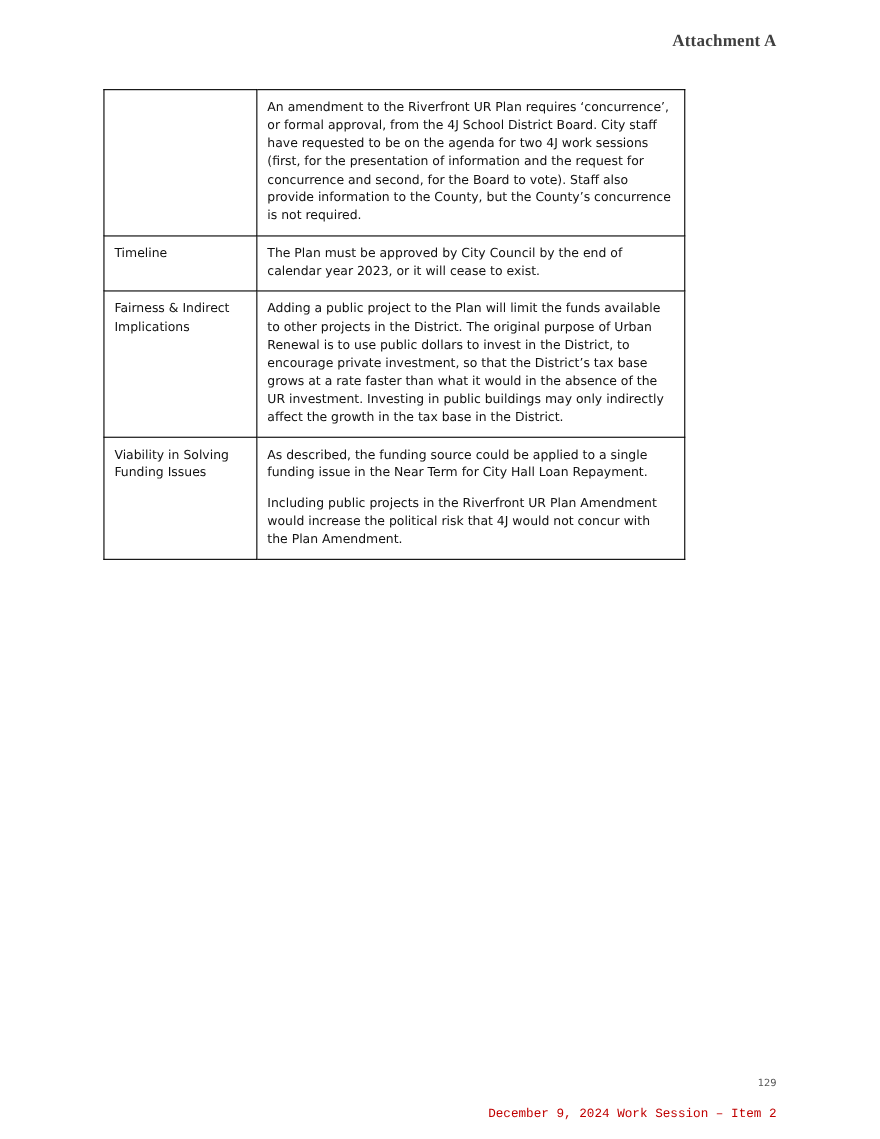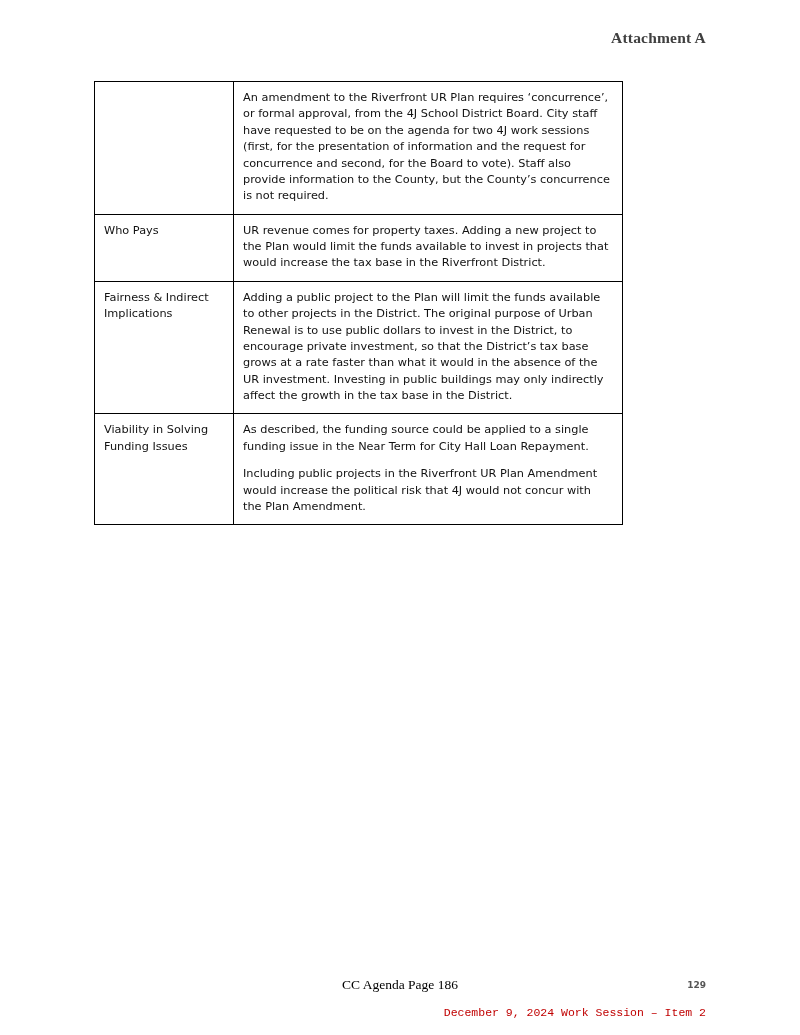--- a/index.html
+++ b/index.html
@@ -69,21 +69,20 @@
     font-size: 13.5px;
     color: #000;
   }
   .footer-pagenum {
     position: absolute;
     bottom: 45px;
     right: 94px;
     font-family: "DejaVu Sans", sans-serif;
     font-size: 9px;
     color: #555;
-    font-weight: bold;
   }
   .footer-red {
     position: absolute;
     bottom: 16px;
     right: 94px;
     font-family: Liberation Mono, monospace;
     font-size: 11.5px;
     color: #c00000;
   }
 </style>
@@ -99,29 +98,29 @@
 
       <tr>
         <td class="label">
           <span class="lbl"></span>
         </td>
         <td class="body">
           <p>An amendment to the Riverfront UR Plan requires ‘concurrence’, or formal approval, from the 4J School District Board. City staff have requested to be on the agenda for two 4J work sessions (first, for the presentation of information and the request for concurrence and second, for the Board to vote). Staff also provide information to the County, but the County’s concurrence is not required.</p>
         </td>
       </tr>
 
-
       <tr>
         <td class="label">
-          <span class="lbl">Who Pays</span>
+          <span class="lbl">Timeline</span>
         </td>
         <td class="body">
-          <p>UR revenue comes for property taxes. Adding a new project to the Plan would limit the funds available to invest in projects that would increase the tax base in the Riverfront District.</p>
+          <p>The Plan must be approved by City Council by the end of calendar year 2023, or it will cease to exist.</p>
         </td>
       </tr>
+
 
       <tr>
         <td class="label">
           <span class="lbl">Fairness &amp; Indirect Implications</span>
         </td>
         <td class="body">
           <p>Adding a public project to the Plan will limit the funds available to other projects in the District. The original purpose of Urban Renewal is to use public dollars to invest in the District, to encourage private investment, so that the District’s tax base grows at a rate faster than what it would in the absence of the UR investment. Investing in public buildings may only indirectly affect the growth in the tax base in the District.</p>
         </td>
       </tr>
 
@@ -132,19 +131,18 @@
         </td>
         <td class="body">
           <p>As described, the funding source could be applied to a single funding issue in the Near Term for City Hall Loan Repayment.</p>
           <p>Including public projects in the Riverfront UR Plan Amendment would increase the political risk that 4J would not concur with the Plan Amendment.</p>
         </td>
       </tr>
 
     </tbody>
   </table>
 
-  <div class="footer-center">CC Agenda Page 186</div>
 
   <div class="footer-pagenum">129</div>
 
   <div class="footer-red">December 9, 2024 Work Session – Item 2</div>
 
 </div>
 
 </body></html>

